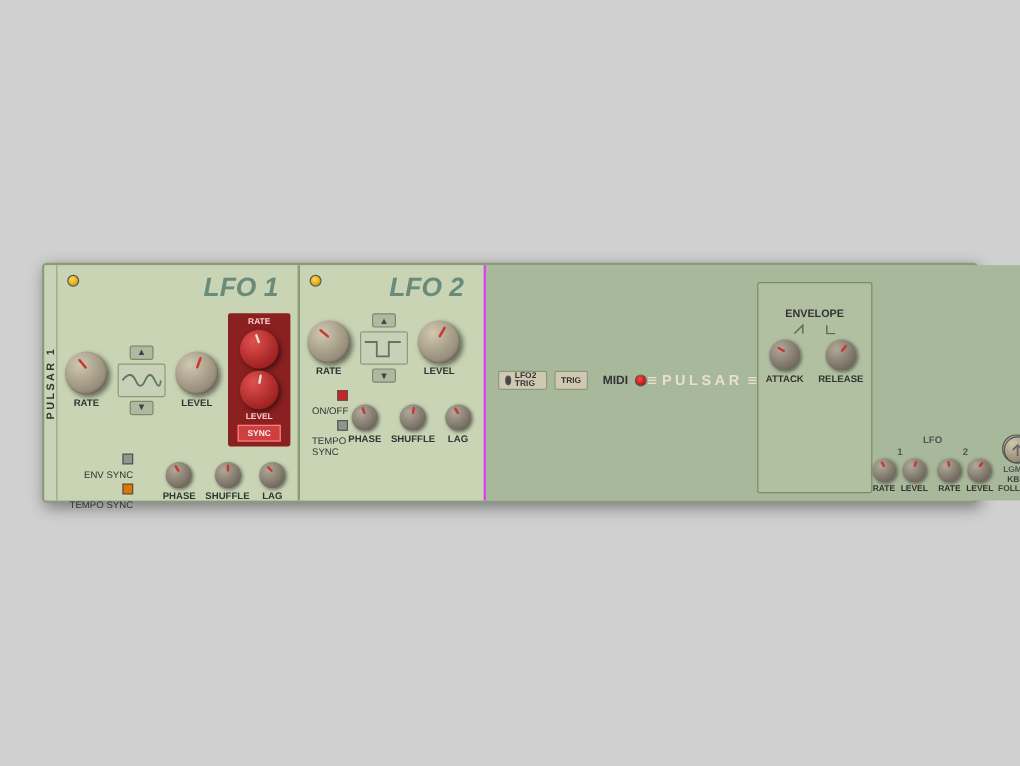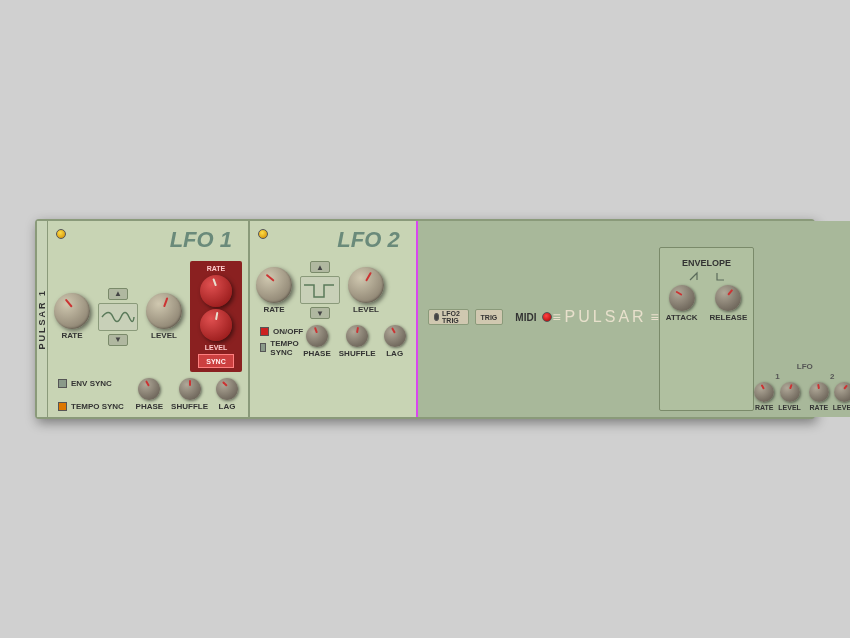--- a/index.html
+++ b/index.html
@@ -167,25 +167,26 @@
       border-radius: 50%;
       border: 1px solid #555;
     }
     .led-amber { background: radial-gradient(circle at 40% 35%, #ffdd44, #cc8800); }
     .led-red { background: radial-gradient(circle at 40% 35%, #ff4444, #aa0000); }
     .led-off { background: #444; }
 
     
     .check-label {
       display: flex;
-      align-items: center;
+      align-items: flex-end;
       gap: 4px;
       font-size: 8px;
       color: #333;
-      font-weight: bold;
+      font-weight: normal;
+      flex-direction: column;
     }
     .check-box {
       width: 9px;
       height: 9px;
       border: 1px solid #555;
     }
     .check-box-red { background: #cc2222; }
     .check-box-orange { background: #dd7700; }
     .check-box-off { background: #8a9a8a; }
 
@@ -246,22 +247,22 @@
       padding: 6px 10px;
       position: relative;
       display: flex;
       flex-direction: row;
     }
 
     .envelope-section {
       background: #b0c0a0;
       border: 1px solid #7a8a6a;
       border-radius: 2px;
-      padding: 10px 6px;
-      margin-top: 20px;
+      padding: 20px 6px;
+      margin-top: 8px;
     }
     .envelope-label {
       font-size: 9px;
       font-weight: bold;
       color: #333;
       text-align: center;
       margin-bottom: 3px;
     }
     .envelope-knobs {
       display: flex;
@@ -401,21 +402,21 @@
           </div>
         </div>
         <span class="sync-panel-label">LEVEL</span>
         <div class="sync-btn">
           <span class="sync-btn-label">SYNC</span>
         </div>
       </div>
     </div>
 
     <div class="bottom-controls-row" style="margin-top:6px;">
-      <div style="display:flex;flex-direction:column;gap:14px;">
+      <div style="display:flex;flex-direction:column;gap:3px;">
         <div class="check-label">
           <div class="check-box check-box-off"></div>
           <span>ENV SYNC</span>
         </div>
         <div class="check-label">
           <div class="check-box check-box-orange"></div>
           <span>TEMPO SYNC</span>
         </div>
       </div>
       <div class="bottom-knobs-row">
@@ -521,21 +522,21 @@
       </div>
       <div style="flex:1;"></div>
       <span class="midi-label" style="position:relative;right:auto;top:auto;">MIDI</span>
       <div style="display:flex;flex-direction:column;align-items:center;gap:2px;">
         <div class="led led-red"></div>
       </div>
     </div>
 
     <div style="display:flex;align-items:center;justify-content:center;gap:4px;margin-bottom:4px;">
       <span style="font-size:14px;color:#e8e0cc;font-weight:bold;">≡</span>
-      <span style="font-size:16px;font-weight:normal;color:#e8e0cc;letter-spacing:3px;">PULSAR</span>
+      <span style="font-size:12px;font-weight:bold;color:#e8e0cc;letter-spacing:3px;">PULSAR</span>
       <span style="font-size:14px;color:#e8e0cc;font-weight:bold;">≡</span>
     </div>
 
     <div class="envelope-section">
       <div class="envelope-label">ENVELOPE</div>
 
       <div style="display:flex;flex-direction:row;gap:6px;justify-content:center;margin-bottom:4px;">
         <svg width="16" height="10" viewBox="0 0 16 10">
           <path d="M2,9 L9,2 L9,9" stroke="#5a6a5a" stroke-width="1.2" fill="none"></path>
         </svg>

